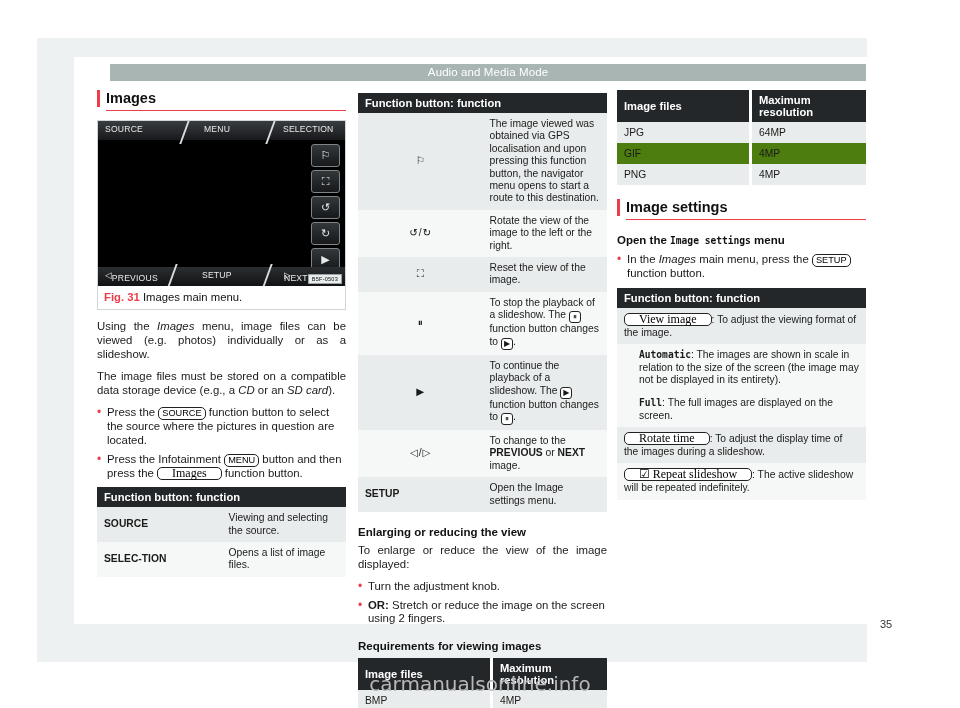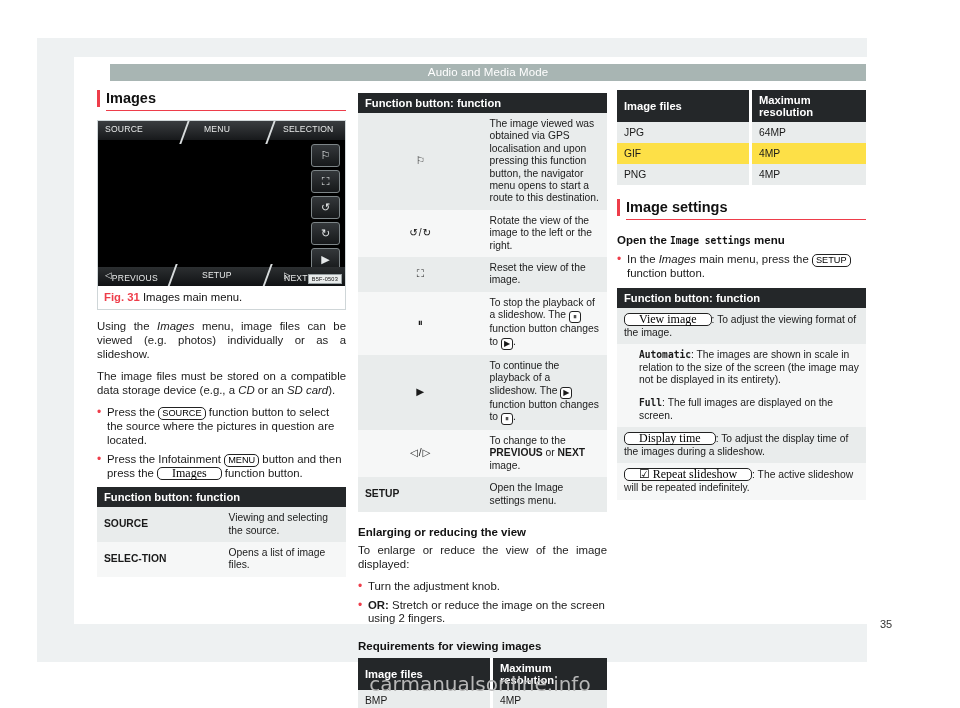--- a/index.html
+++ b/index.html
@@ -104,21 +104,21 @@
   td.ic{width:44px;text-align:center;font-size:13px;color:#111;}
   
   table.res{border-collapse:collapse;width:249px;margin:4px 0 10px 0;table-layout:fixed;}
   table.res thead th{
     background:#242729;color:#fff;font-size:11.2px;font-weight:bold;text-align:left;padding:4px 7px;
   }
   table.res thead th.sep{border-left:3px solid #ffffff;}
   table.res td{font-size:10.3px;padding:5px 7px;color:#1a1a1a;}
   table.res td.sep{border-left:3px solid #ffffff;}
   table.res tr.r0 td{background:#e9ecec;}
-  table.res tr.r1 td{background:#fde047;}
+  table.res tr.r1 td{background:#4d7c0f;}
 
   
   table.st{border-collapse:collapse;width:249px;margin:4px 0 10px 0;table-layout:fixed;}
   table.st thead th{background:#242729;color:#fff;font-size:11.2px;font-weight:bold;text-align:left;padding:4px 7px;}
   table.st td{font-size:10.3px;color:#1a1a1a;padding:5px 7px;line-height:12.6px;}
   table.st tr.r0 td{background:#e9ecec;}
   table.st tr.r1 td{background:#f6f7f7;}
   table.st td.indent{padding-left:22px;}
   .mono{font-family:"DejaVu Sans Mono", monospace;font-size:9.6px;font-weight:bold;}
 
@@ -351,21 +351,21 @@
         <tr class="r0">
           <td><span class="key sm">View image</span><span>: To adjust the viewing format of the image.</span></td>
         </tr>
         <tr class="r1">
           <td class="indent"><span class="mono">Automatic</span><span>: The images are shown in scale in relation to the size of the screen (the image may not be displayed in its entirety).</span></td>
         </tr>
         <tr class="r1">
           <td class="indent"><span class="mono">Full</span><span>: The full images are displayed on the screen.</span></td>
         </tr>
         <tr class="r0">
-          <td><span class="key sm">Display time</span><span>: To adjust the display time of the images during a slideshow.</span></td>
+          <td><span class="key sm">Rotate time</span><span>: To adjust the display time of the images during a slideshow.</span></td>
         </tr>
         <tr class="r1">
           <td><span class="key sm">☑ Repeat slideshow</span><span>: The active slideshow will be repeated indefinitely.</span></td>
         </tr>
       </tbody>
     </table>
   </div>
 
   <div class="pagenum">35</div>
   <div class="watermark">carmanualsonline.info</div>

